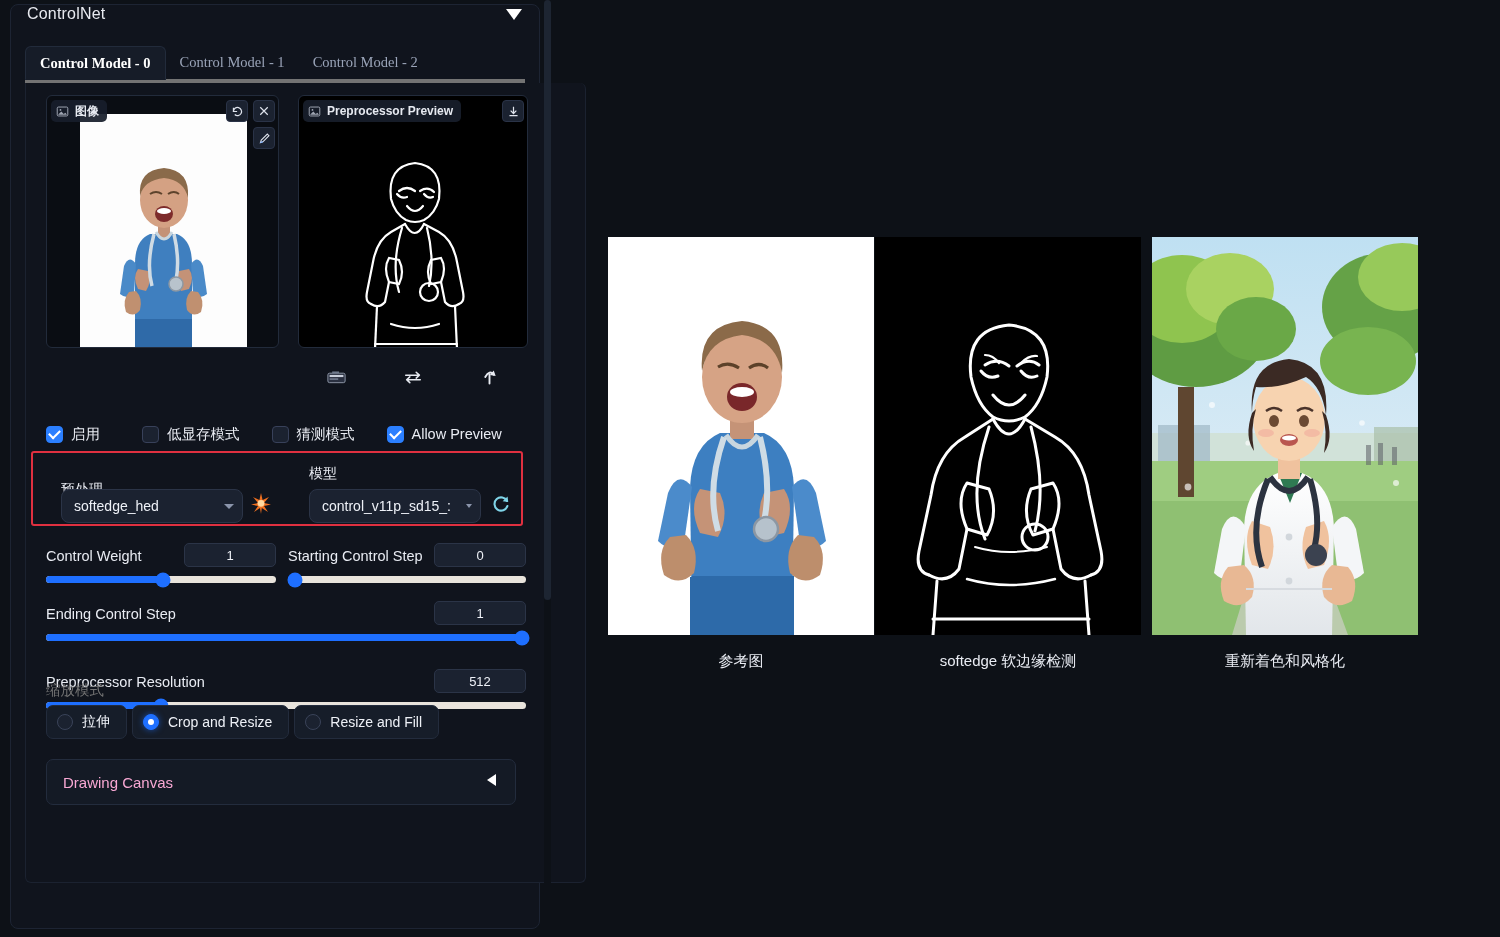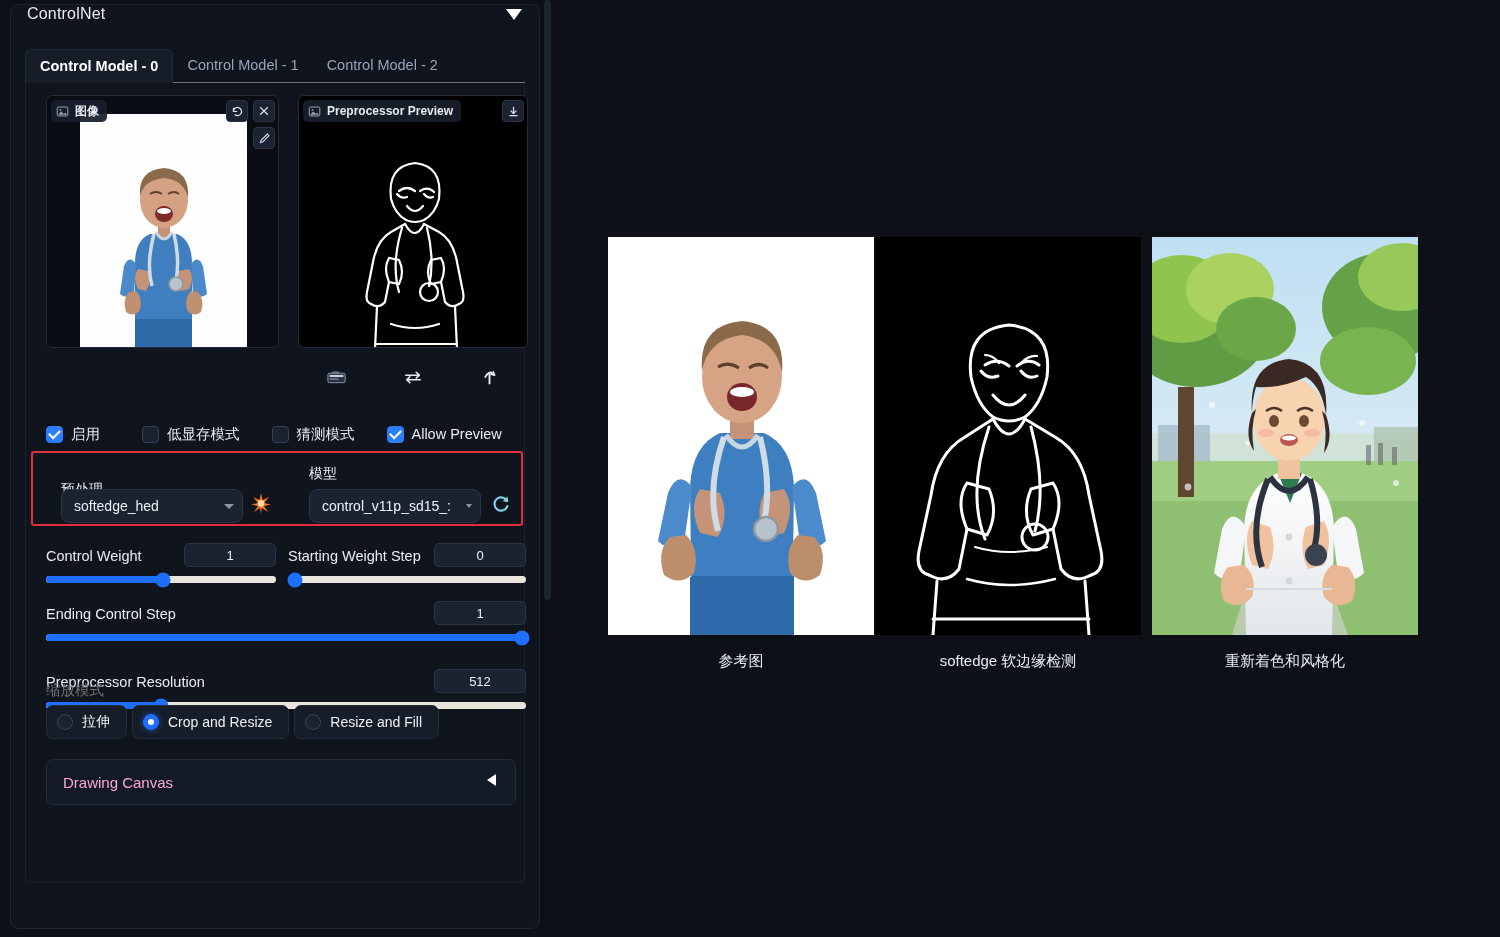--- a/index.html
+++ b/index.html
@@ -27,38 +27,39 @@
   #cn-collapse {
     width: 18px; height: 18px; display: flex; align-items: center; justify-content: center;
     color: #e8eaf0; cursor: pointer;
   }
   #cn-collapse svg { display: block; }
 
   
   #tabs {
     position: absolute; left: 14px; top: 44px; width: 500px; height: 34px;
     display: flex; align-items: flex-end;
-    border-bottom: 1px solid #737373;
+    border-bottom: 4px solid #737373;
+    font-family: Liberation Serif, serif;
   }
   .tab {
     height: 34px; padding: 0 14px;
     display: flex; align-items: center;
     font-size: 14.5px; color: #9aa4b8; cursor: pointer;
     border-radius: 6px 6px 0 0;
   }
   .tab.active {
     color: #ffffff; font-weight: bold;
     background: #161c28;
     border: 1px solid #222b3b; border-bottom: 1px solid #161c28;
     margin-bottom: -1px;
   }
 
   
   #tab-body {
-    position: absolute; left: 14px; top: 78px; width: 500px; height: 800px;
+    position: absolute; left: 14px; top: 78px; width: 561px; height: 800px;
     background: #10141d;
     border: 1px solid #1b2230; border-top: none;
     border-radius: 0 6px 6px 6px;
     padding-left: 16px;
   }
 
   
   .img-panel {
     position: absolute; top: 12px;
     background: #0a0d13;
@@ -427,21 +428,21 @@
         <span class="num-box">1</span>
       </div>
       <div class="track">
         <div class="fill" style="width:51%;"></div>
         <div class="knob" style="left:51%;"></div>
       </div>
     </div>
 
     <div class="sl-wrap" style="left:262px; top:460px; width:238px;">
       <div class="sl-top">
-        <span class="sl-name">Starting Weight Step</span>
+        <span class="sl-name">Starting Control Step</span>
         <span class="num-box">0</span>
       </div>
       <div class="track">
         <div class="fill" style="width:2%;"></div>
         <div class="knob" style="left:3%;"></div>
       </div>
     </div>
 
     <div class="sl-wrap" style="left:20px; top:518px; width:480px;">
       <div class="sl-top">

